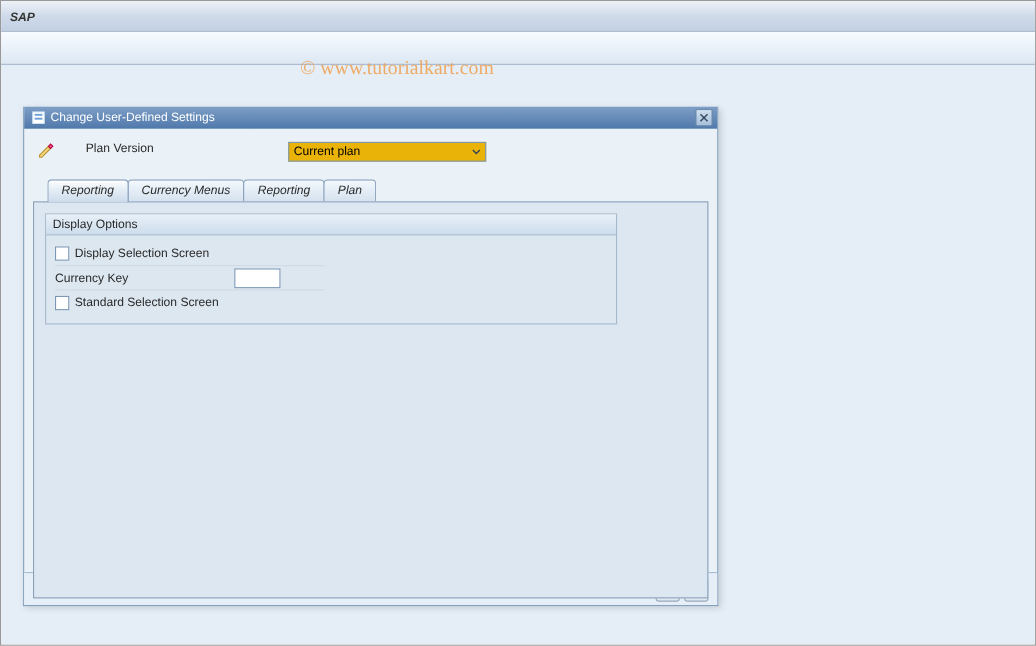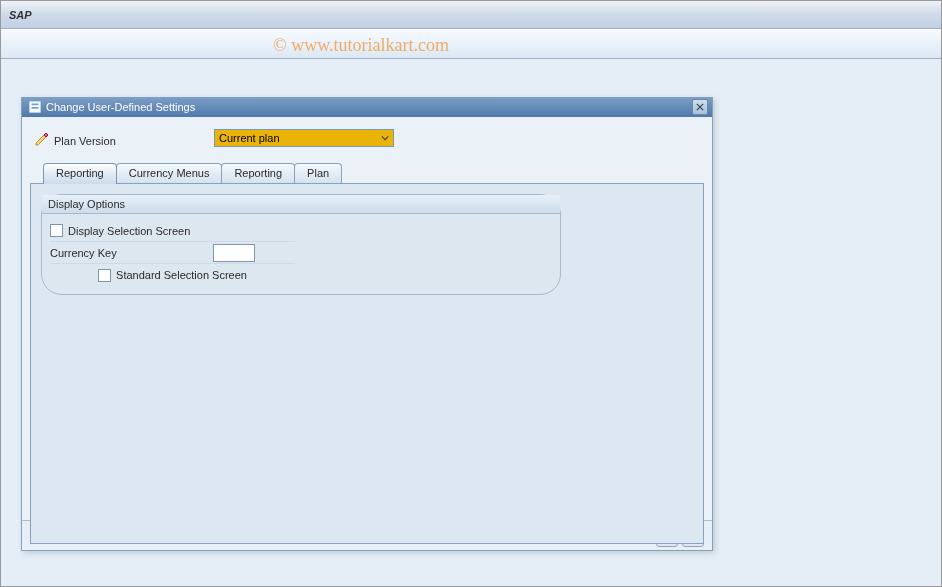--- a/index.html
+++ b/index.html
@@ -24,34 +24,34 @@
   }
   .main-area {
     position: absolute;
     top: 58px; left: 0; right: 0; bottom: 0;
     background: #e5eef6;
     padding: 38px 20px 20px 20px;
   }
   
   .watermark {
     position: absolute;
-    top: 34px; left: 272px;
+    top: 50px; left: 272px;
     font-size: 18px;
     color: #f0a050;
     font-weight: normal;
     z-index: 3;
     opacity: 0.85;
     pointer-events: none;
     font-family: "Georgia", serif;
   }
 
   
   .dialog {
     position: relative;
-    width: 692px;
+    width: 632px;
     height: 454px;
     background: #eaf1f7;
     border: 1px solid #84a0bd;
     border-top: none;
     box-shadow: 2px 2px 6px rgba(0,0,0,0.15);
   }
   .dialog-titlebar {
     height: 20px;
     background: linear-gradient(to bottom, #7e9fc6 0%, #4f78ab 100%);
     color: #fff;
@@ -79,22 +79,23 @@
   .dialog-body {
     padding: 10px 8px 6px 8px;
     height: calc(100% - 20px);
     display: flex;
     flex-direction: column;
   }
 
   
   .plan-row {
     display: flex;
-    align-items: flex-end;
+    align-items: flex-start;
     padding: 2px 4px 8px 4px;
+    gap: 24px;
   }
   .plan-icon {
     width: 16px; height: 16px;
     margin-right: 4px;
   }
   .plan-label {
     width: 160px;
     color: #2a2a2a;
   }
   .plan-select {
@@ -111,20 +112,21 @@
   .plan-select .chev { width: 8px; height: 8px; }
 
   
   .tabstrip {
     margin-top: 8px;
     display: flex;
     align-items: flex-end;
     padding-left: 14px;
     position: relative;
     z-index: 2;
+    font-style: italic;
   }
   .tab {
     padding: 3px 12px 4px 12px;
     border: 1px solid #8aa1bb;
     border-bottom: none;
     margin-right: 0px;
     margin-left: -1px;
     border-radius: 4px 4px 0 0;
     background: linear-gradient(to bottom, #f3f8fd 0%, #d5e2ef 100%);
     color: #2a2a2a;
@@ -161,21 +163,21 @@
   .group-body {
     padding: 6px 8px 8px 8px;
   }
   .form-row {
     display: flex;
     align-items: center;
     height: 22px;
     border-bottom: 1px solid #cfdae6;
     max-width: 245px;
   }
-  .form-row:last-child { border-bottom: none; justify-content: center; }
+  .form-row:last-child { border-bottom: none; }
   .form-lbl { color: #2a2a2a; }
   .text-input {
     width: 42px;
     height: 18px;
     border: 1px solid #7c97b5;
     background: #fff;
     margin-left: auto;
     margin-right: 40px;
   }
   .checkbox {
@@ -266,21 +268,21 @@
         </div>
         <div class="tab">
           <span>Reporting</span>
         </div>
         <div class="tab">
           <span>Plan</span>
         </div>
       </div>
 
       <div class="tab-content-wrap">
-        <div class="groupbox" style="width:520px;border-radius:21px;">
+        <div class="groupbox" style="width:520px;">
           <div class="groupbox-title">Display Options</div>
           <div class="group-body">
             <div class="form-row">
               <span class="checkbox"></span>
               <span class="form-lbl">Display Selection Screen</span>
             </div>
             <div class="form-row">
               <span class="form-lbl">Currency Key</span>
               <input type="text" class="text-input" value="" style="">
             </div>

